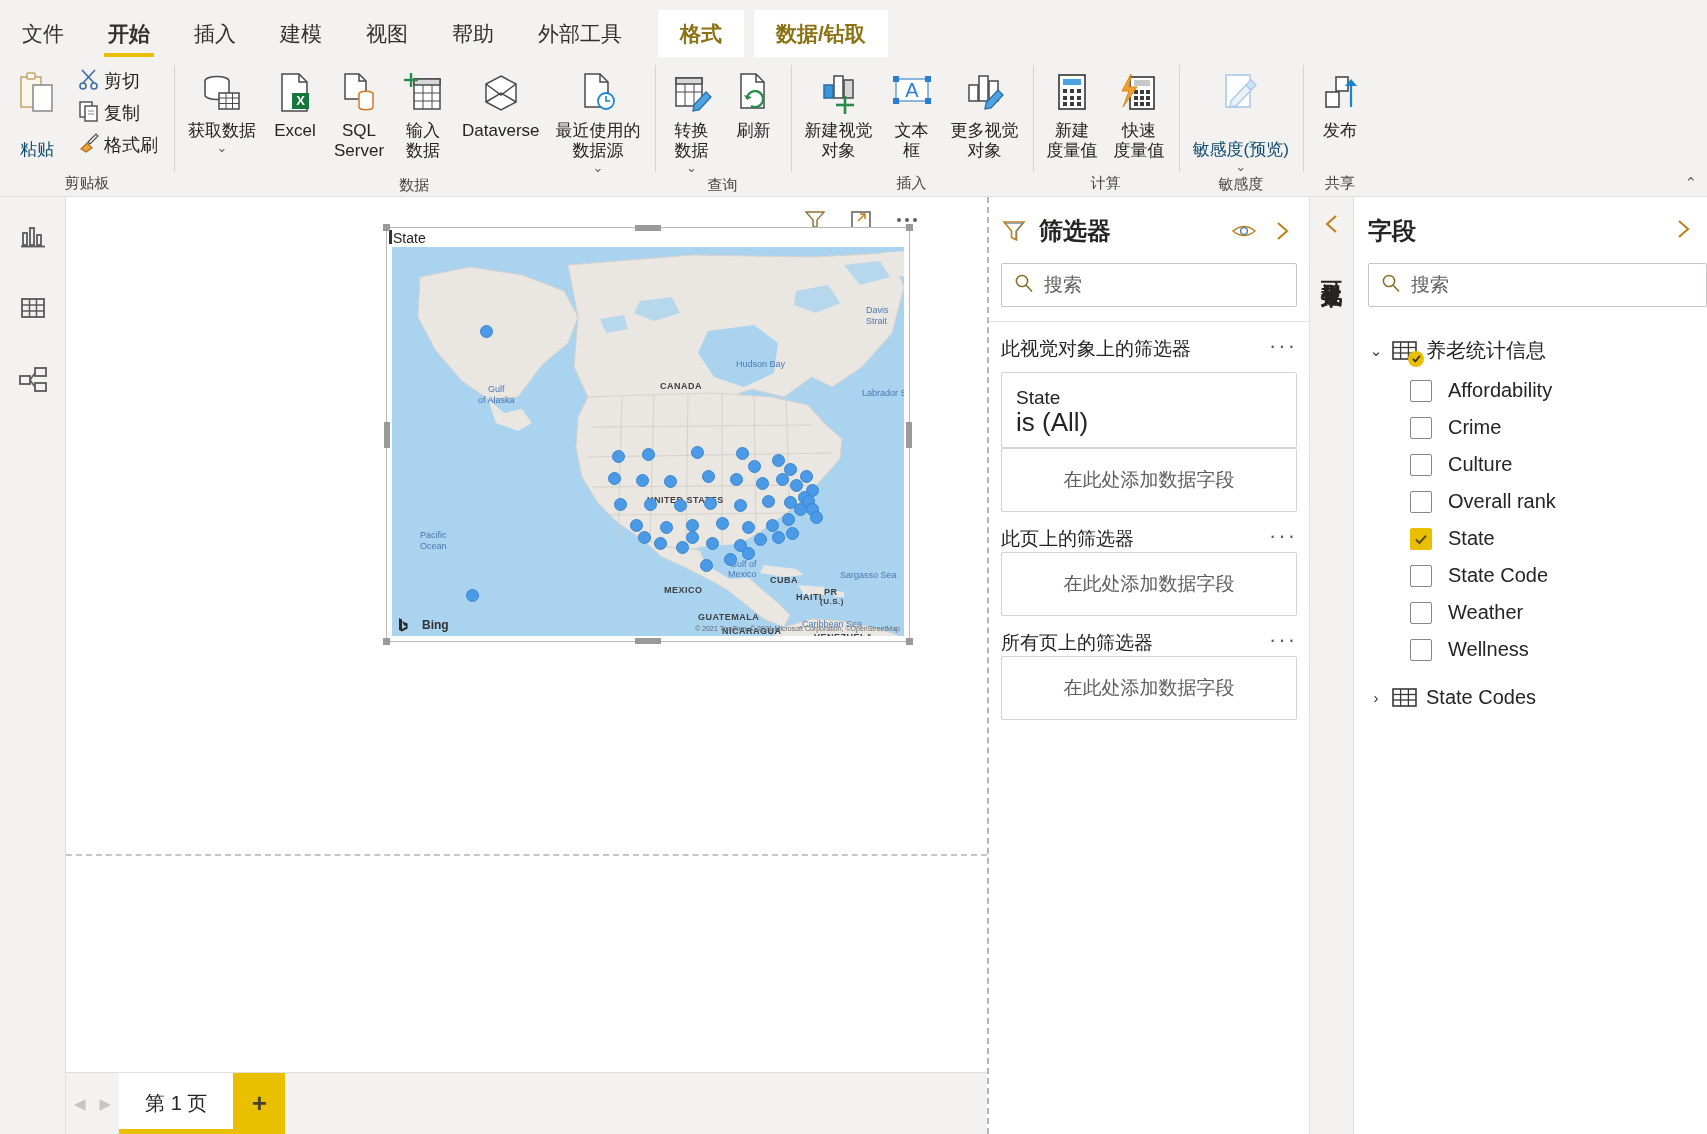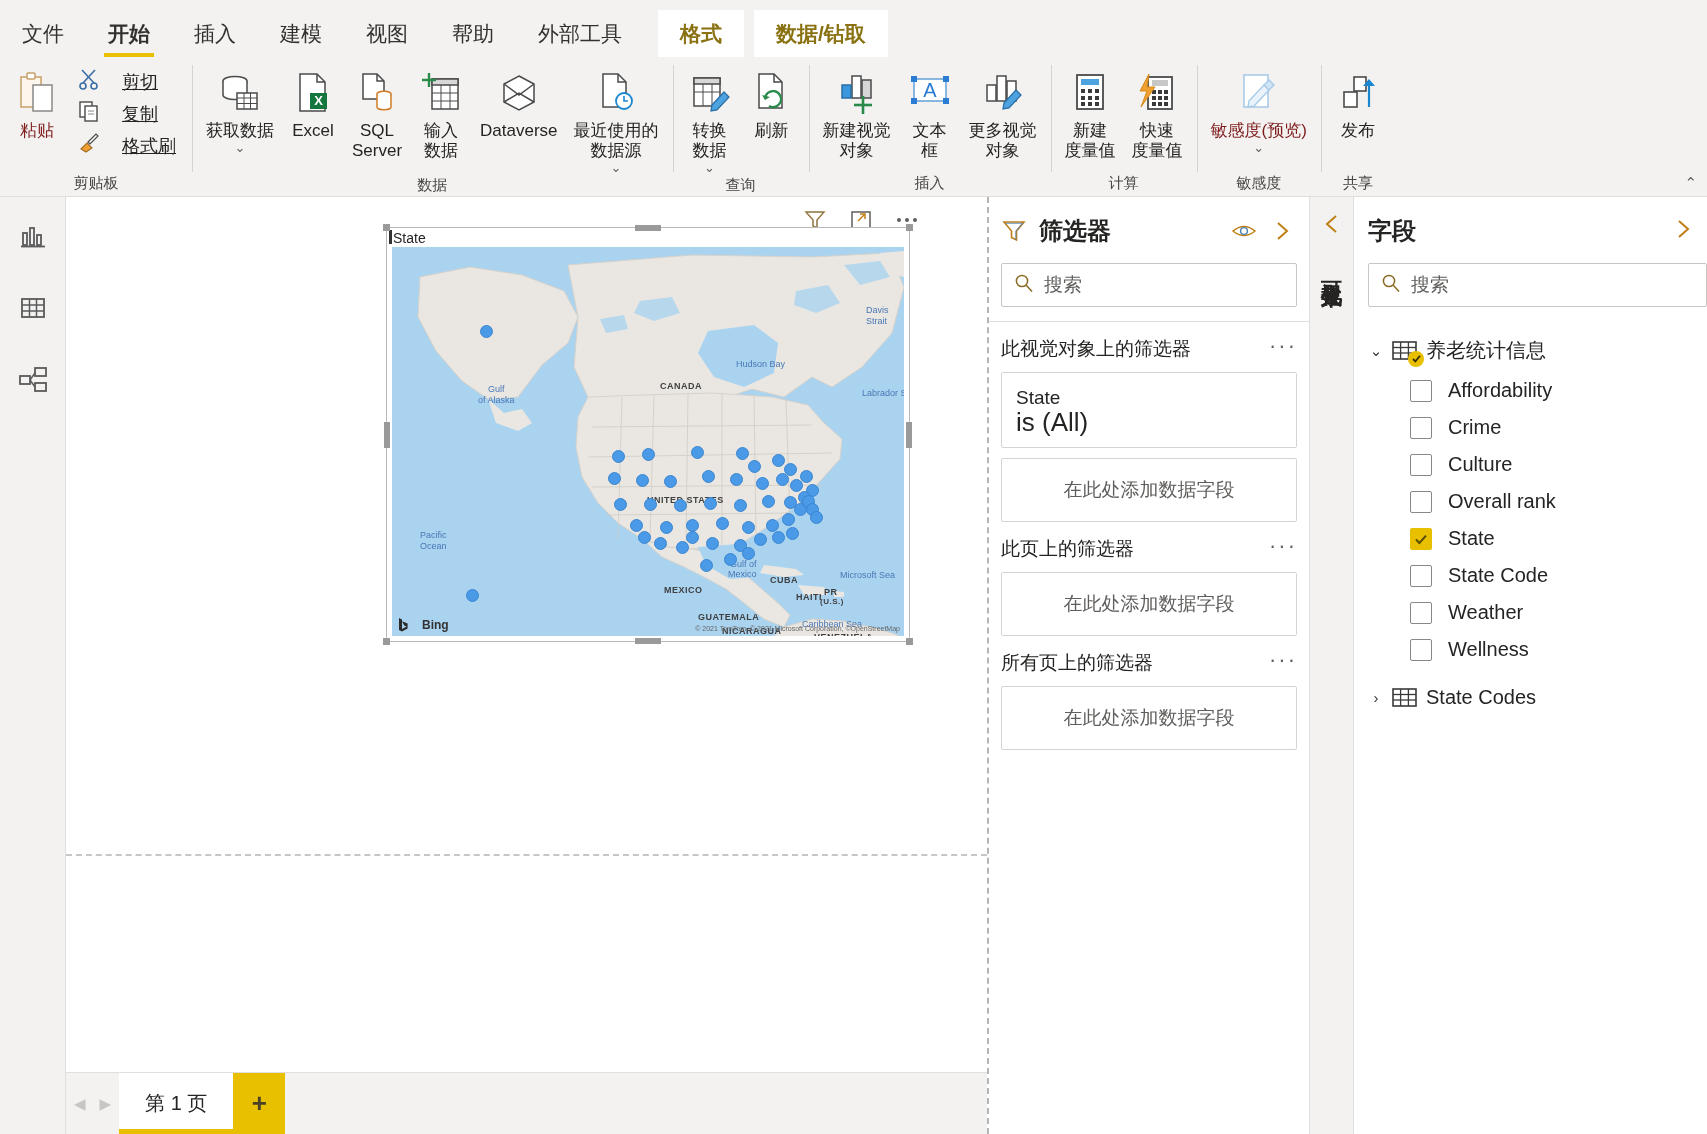--- a/index.html
+++ b/index.html
@@ -40,25 +40,25 @@
   }
   .ritems { display:flex; align-items:flex-start; flex:1; padding-top:6px; }
   .rlabel { font-size:15px; color:#484644; text-align:center; padding-bottom:4px; height:22px; }
 
   .bigbtn {
     width:auto; min-width:62px; padding:2px 8px; display:flex; flex-direction:column;
     align-items:center; cursor:pointer; text-align:center;
   }
   .bigbtn .ico { height:56px; display:flex; align-items:center; justify-content:center; }
   .bigbtn .txt { font-size:17px; line-height:20px; color:#252423; }
-  .bigbtn.disabled .txt { color:#7f1d1d; }
+  .bigbtn.disabled .txt { color:#0c4a6e;margin-top:19px; }
   .chev { font-size:13px; color:#605e5c; line-height:12px; margin-top:1px; }
 
   .smallcol { display:flex; flex-direction:column; justify-content:center; padding:2px 4px; }
-  .smallbtn { display:flex; align-items:flex-end; gap:22px; padding:3px 6px; cursor:pointer;text-decoration:underline; }
+  .smallbtn { display:flex; align-items:center; gap:4px; padding:3px 6px; cursor:pointer; }
   .smallbtn .txt { font-size:18px; color:#252423; }
 
   .collapse-ribbon { position:absolute; right:10px; bottom:4px; font-size:15px; color:#605e5c; cursor:pointer;}
 
   
   .main { display:flex; height:calc(1134px - 57px - 140px); }
 
   .leftrail {
     width:66px; background:#f3f2f1; border-right:1px solid #e1dfdd;
     display:flex; flex-direction:column; align-items:center; padding-top:18px; gap:30px;
@@ -134,21 +134,21 @@
   .fp-sect { padding:14px 12px 0 12px; }
   .fp-sect-head { display:flex; align-items:center; }
   .fp-sect-title { font-size:19px; color:#252423; flex:1; }
   .fp-dots { color:#605e5c; font-size:22px; letter-spacing:2px; cursor:pointer; line-height:12px; padding-bottom:6px;}
   .fp-card {
     margin-top:10px; border:1px solid #d6d4d2; border-radius:2px; padding:12px 14px; background:#fff;
   }
   .fp-card .fname { font-size:19px; color:#252423; line-height:25px; }
   .fp-card .fval { font-size:26px; color:#252423; line-height:25px; }
   .fp-drop {
-    margin-top:10px; border:1px solid #d6d4d2; border-radius:2px; min-height:64px;
+    border:1px solid #d6d4d2; border-radius:2px; min-height:64px;
     display:flex; align-items:center; justify-content:center; color:#605e5c; font-size:19px;
   }
 
   
   .vizrail {
     width:44px; background:#f3f2f1; border-left:1px solid #e1dfdd;
     display:flex; flex-direction:column; align-items:center; padding-top:16px;
   }
   .vizrail .exp { font-size:20px; color:#c07f16; cursor:pointer; margin-bottom:24px; }
   .vizrail .vert {
@@ -610,21 +610,21 @@
 
           <div class="maplbl ocean" style="left:474px;top:58px">Davis</div>
           <div class="maplbl ocean" style="left:474px;top:69px">Strait</div>
           <div class="maplbl ocean" style="left:344px;top:112px">Hudson Bay</div>
           <div class="maplbl ocean" style="left:96px;top:137px">Gulf</div>
           <div class="maplbl ocean" style="left:86px;top:148px">of Alaska</div>
           <div class="maplbl ocean" style="left:28px;top:283px">Pacific</div>
           <div class="maplbl ocean" style="left:28px;top:294px">Ocean</div>
           <div class="maplbl ocean" style="left:338px;top:312px">Gulf of</div>
           <div class="maplbl ocean" style="left:336px;top:322px">Mexico</div>
-          <div class="maplbl ocean" style="left:448px;top:323px">Microsoft Sea</div>
+          <div class="maplbl ocean" style="left:448px;top:323px">Sargasso Sea</div>
           <div class="maplbl ocean" style="left:410px;top:372px">Caribbean Sea</div>
           <div class="maplbl ocean" style="left:470px;top:141px">Labrador Sea</div>
 
           <div class="maplbl country" style="left:268px;top:134px">CANADA</div>
           <div class="maplbl country" style="left:255px;top:248px">UNITED STATES</div>
           <div class="maplbl country" style="left:272px;top:338px">MEXICO</div>
           <div class="maplbl country" style="left:306px;top:365px">GUATEMALA</div>
           <div class="maplbl country" style="left:330px;top:379px">NICARAGUA</div>
           <div class="maplbl country" style="left:378px;top:328px">CUBA</div>
           <div class="maplbl country" style="left:404px;top:345px">HAITI</div>

